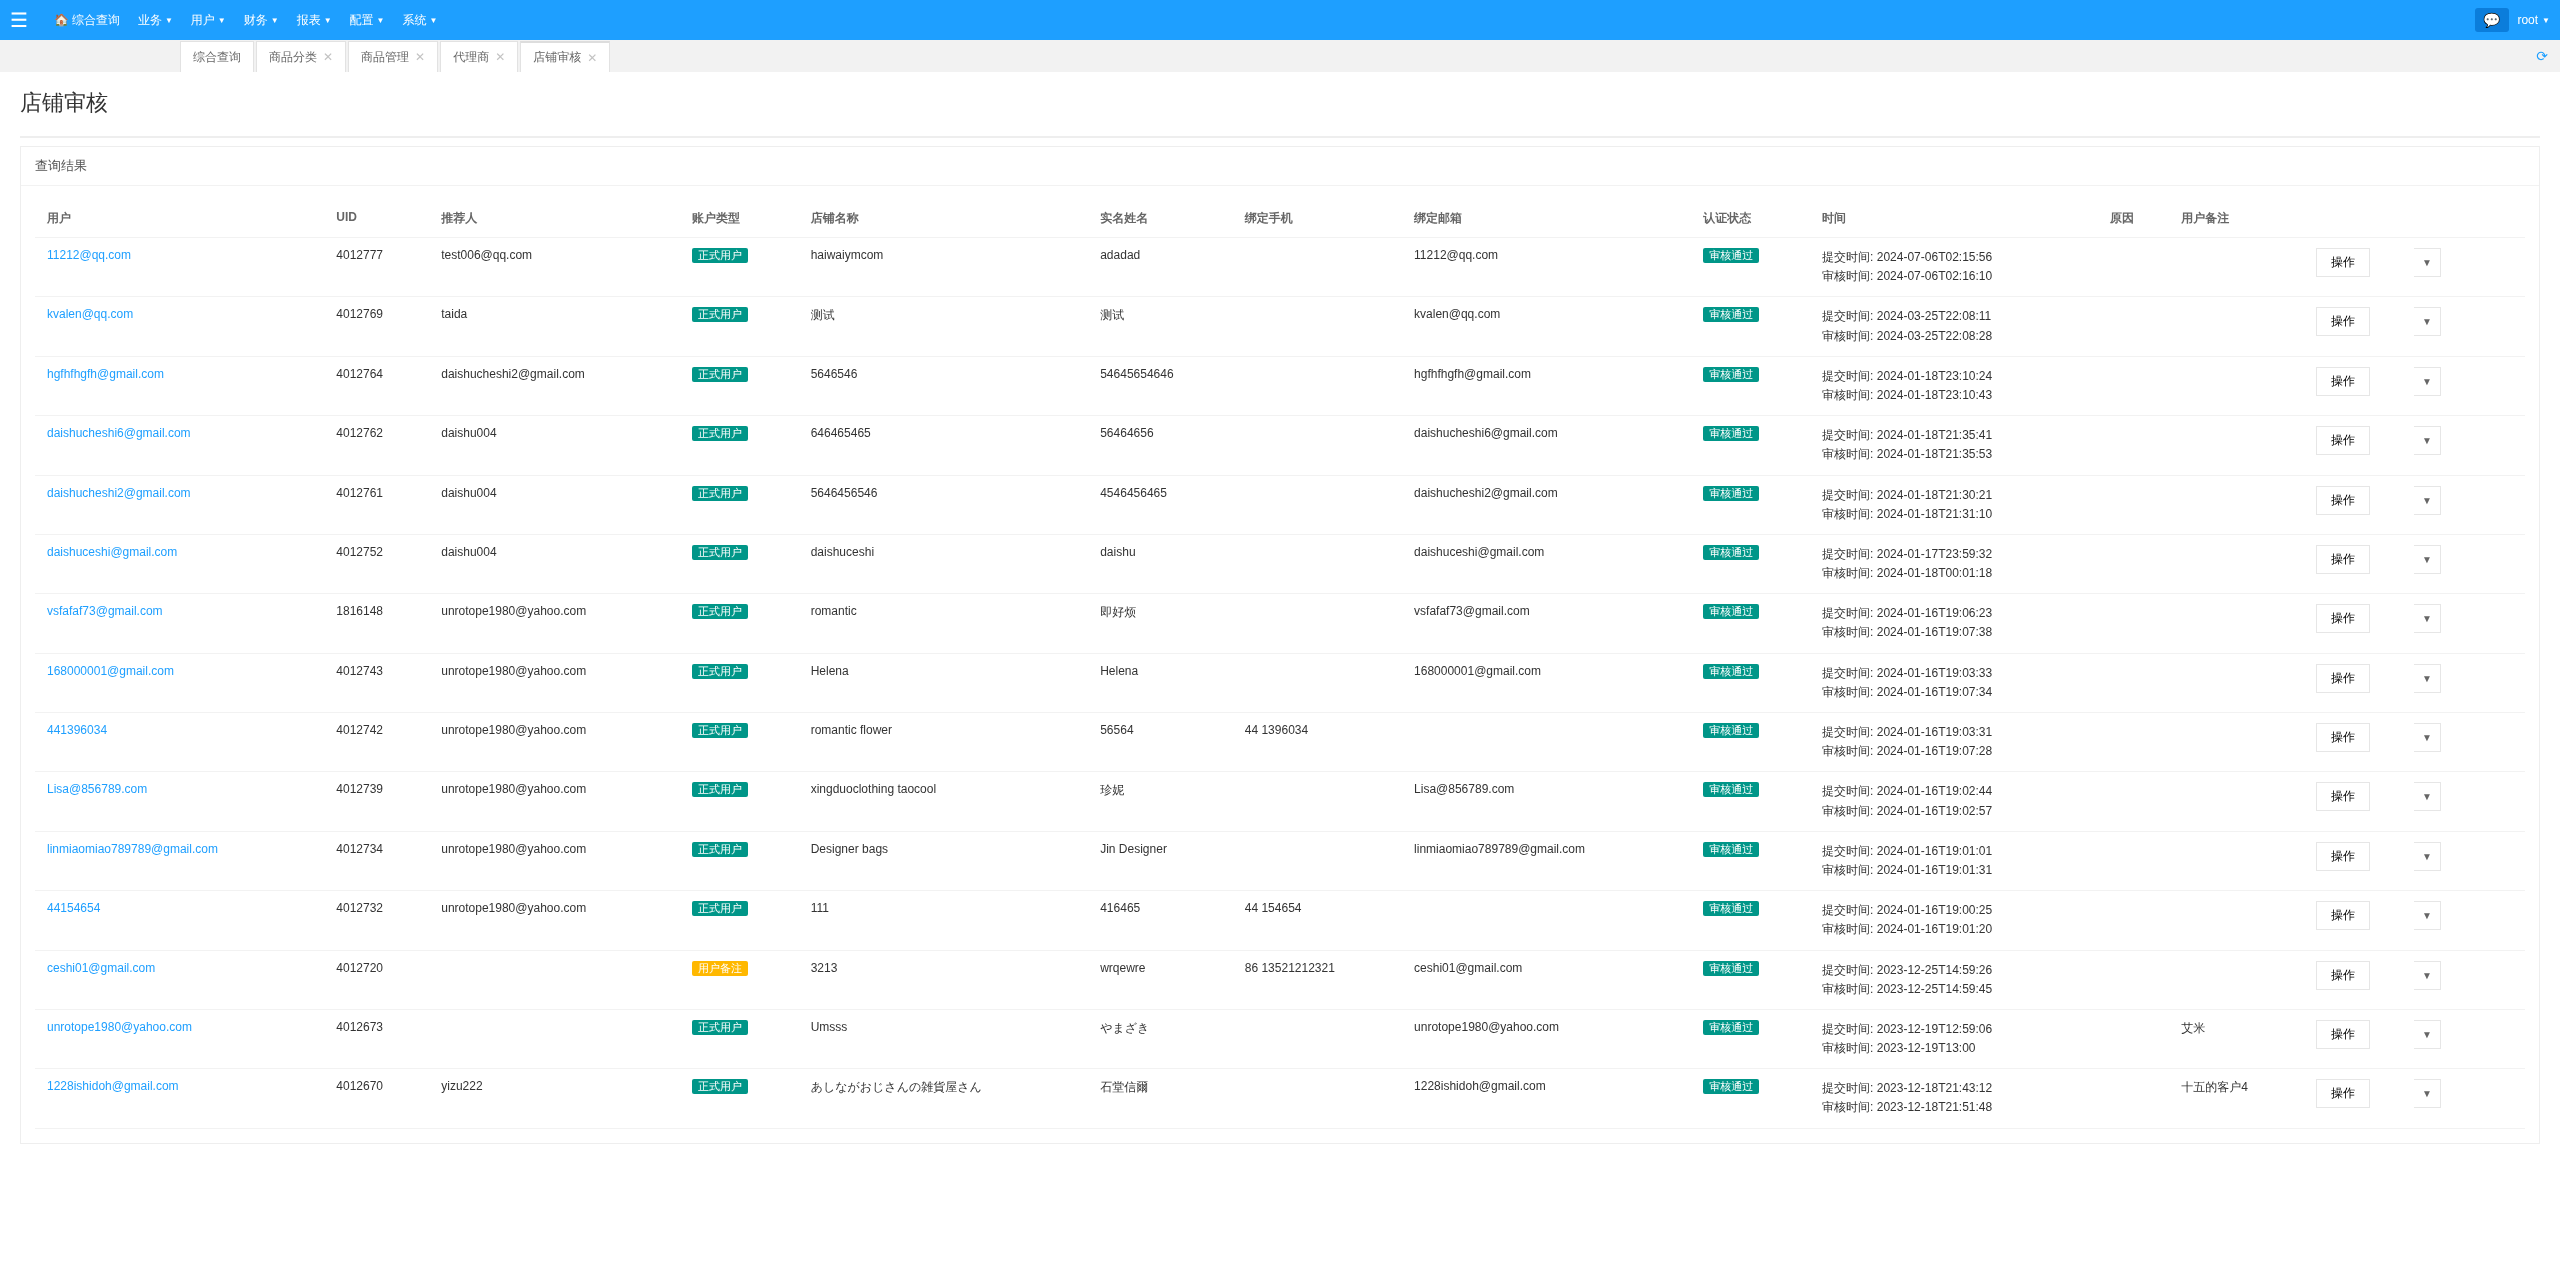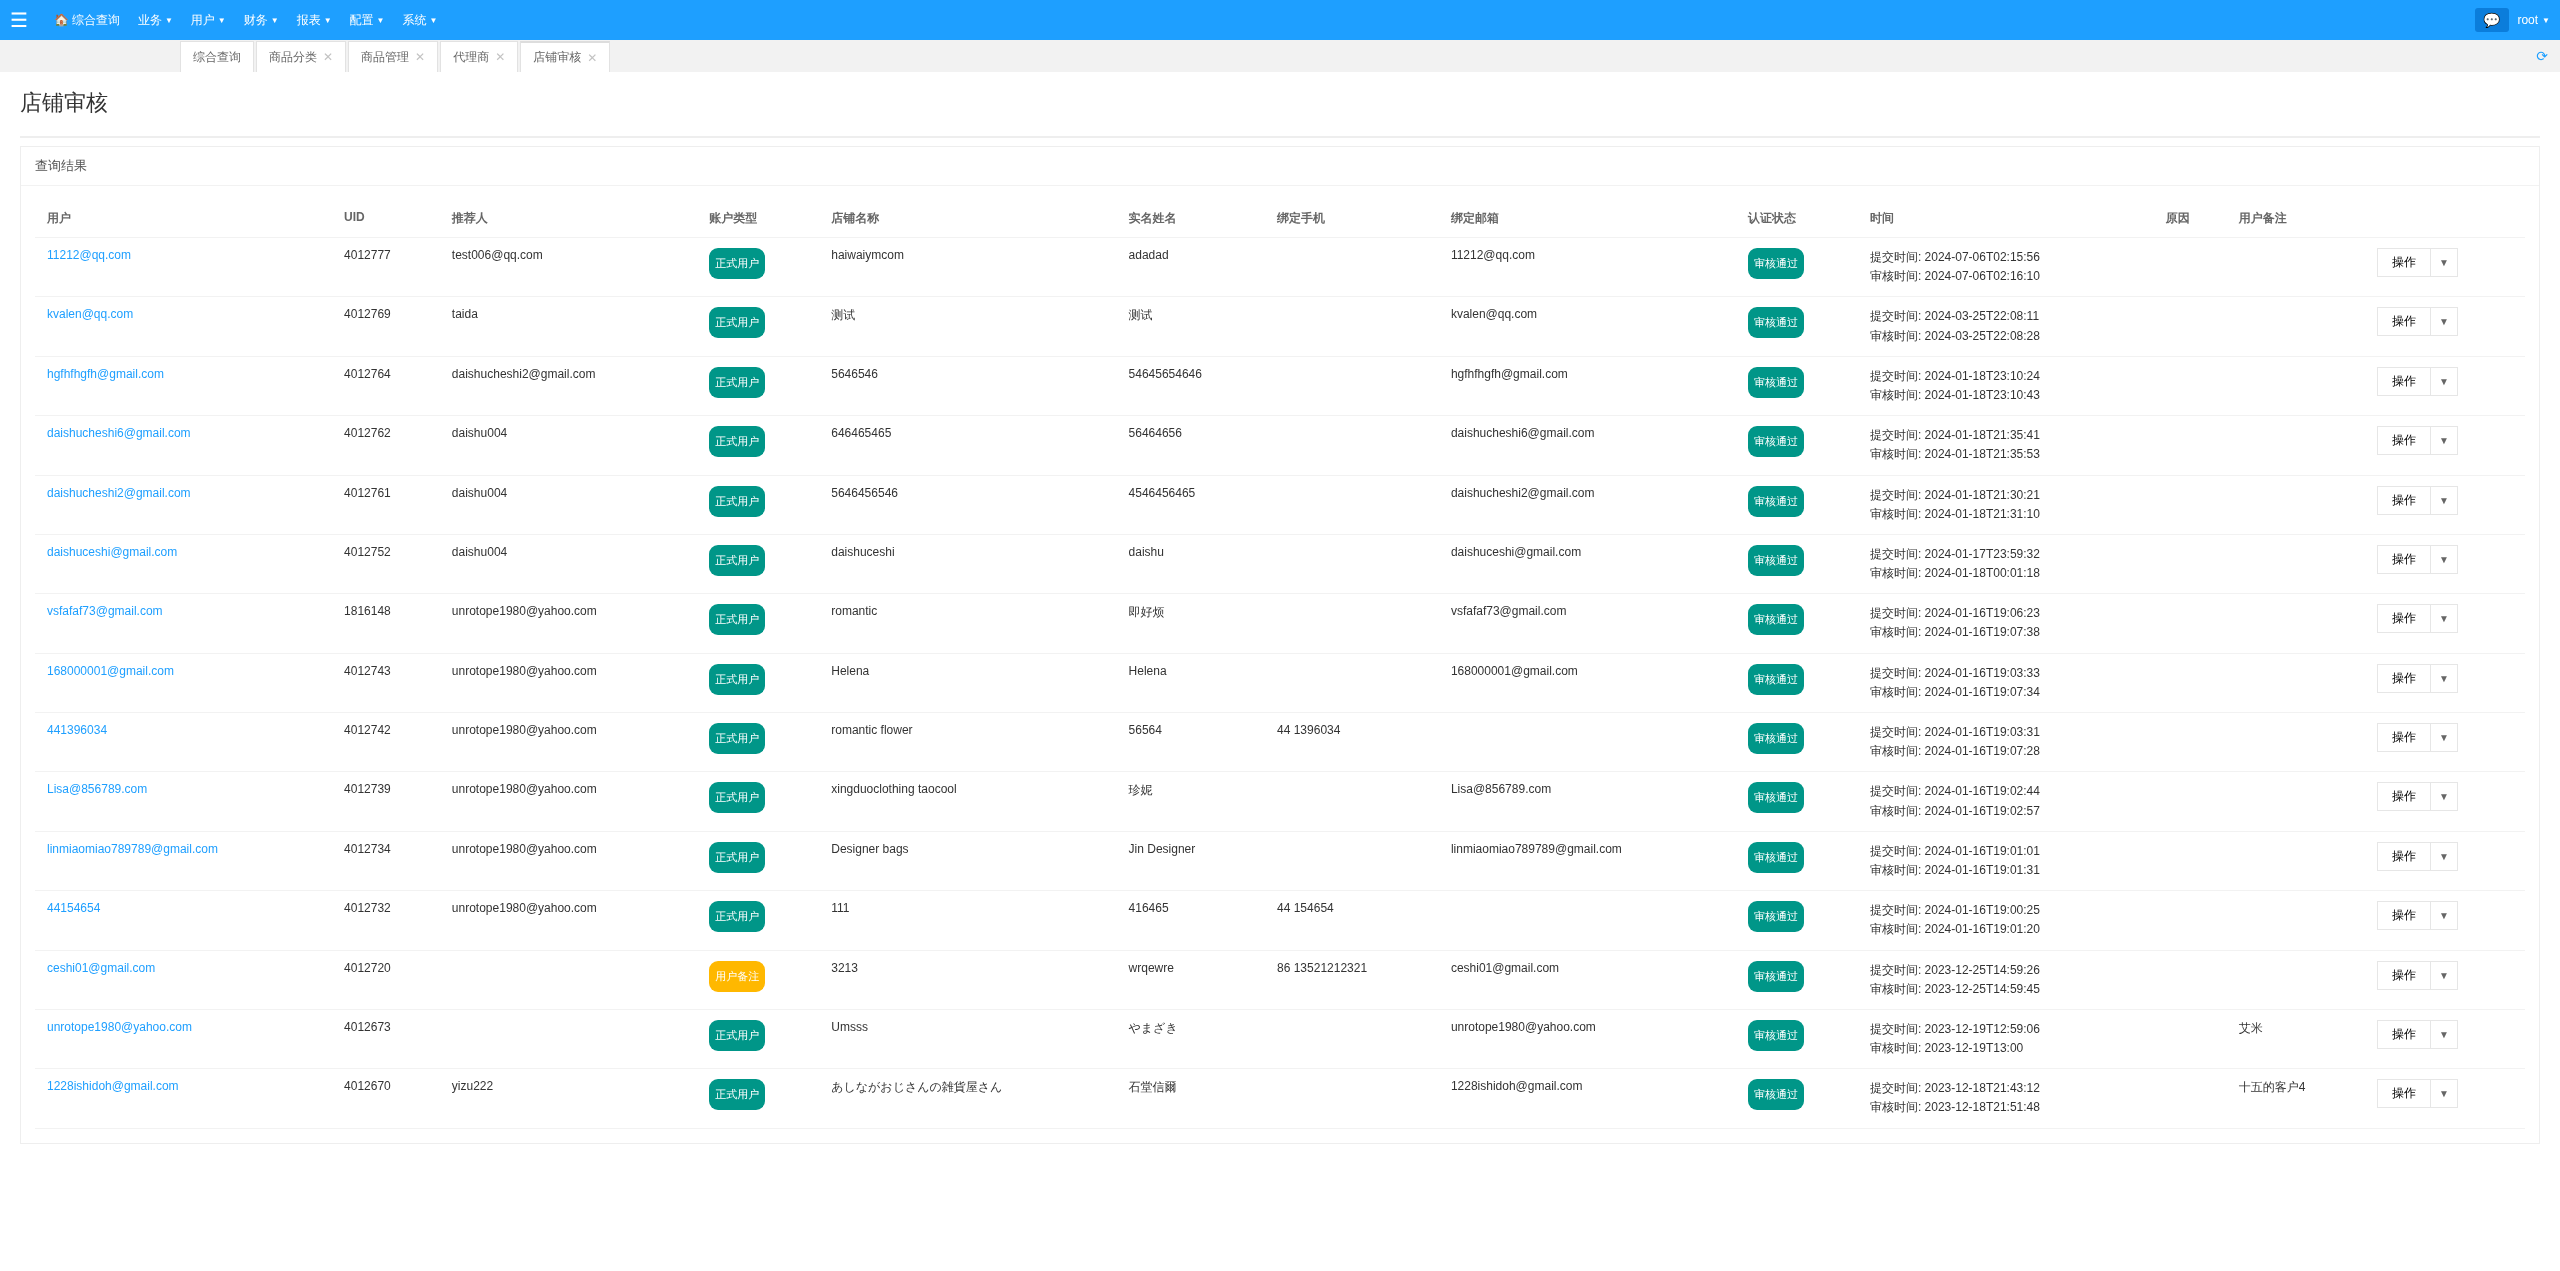--- a/index.html
+++ b/index.html
@@ -25,25 +25,25 @@
   .input::placeholder { color: #aaa; }
   select.input { appearance: none; -webkit-appearance: none; background-image: linear-gradient(45deg, transparent 50%, #999 50%), linear-gradient(135deg, #999 50%, transparent 50%); background-position: calc(100% - 15px) 13px, calc(100% - 10px) 13px; background-size: 5px 5px, 5px 5px; background-repeat: no-repeat; padding-right: 25px; }
   .btn-search { flex: 1; height: 30px; border: 1px solid #e6e6e6; background: #fff; cursor: pointer; font-size: 12px; }
   .status-tabs { display: flex; margin-top: 4px; }
   .status-tab { border: 1px solid #e6e6e6; padding: 6px 20px; font-size: 12px; cursor: pointer; margin-left: -1px; background: #fff; }
   .status-tab:first-child { margin-left: 0; }
   table { width: 100%; border-collapse: collapse; }
   th, td { text-align: left; padding: 10px 12px; font-size: 12px; border-bottom: 1px solid #f2f2f2; vertical-align: top; }
   th { color: #666; font-weight: 600; background: #fff; }
   .user-link { color: #1E9FFF; text-decoration: none; }
-  .badge { display: inline-block; padding: 8px 6px; border-radius: 9px; font-size: 11px; color: #fff; }
+  .badge { display: inline-block; padding: 0 6px; border-radius: 2px; font-size: 11px; color: #fff; }
   .badge-green { background: #009688; }
   .badge-orange { background: #FFB800; }
   .time-block { line-height: 1.6; white-space: nowrap; }
-  .op-btn-group { display: flex; }
+  .op-btn-group { display: flex; gap: 44px; }
   .op-btn { border: 1px solid #e6e6e6; background: #fff; padding: 5px 14px; font-size: 12px; cursor: pointer; }
   .op-caret { border: 1px solid #e6e6e6; border-left: none; background: #fff; padding: 5px 8px; font-size: 10px; cursor: pointer; color: #666; }
   .filter-col-1 { width: 26%; }
   .filter-col-2 { width: 26%; }
   .filter-col-3 { width: 26%; }
   .filter-col-4 { width: 22%; }
 </style>
 </head>
 <body>
 

